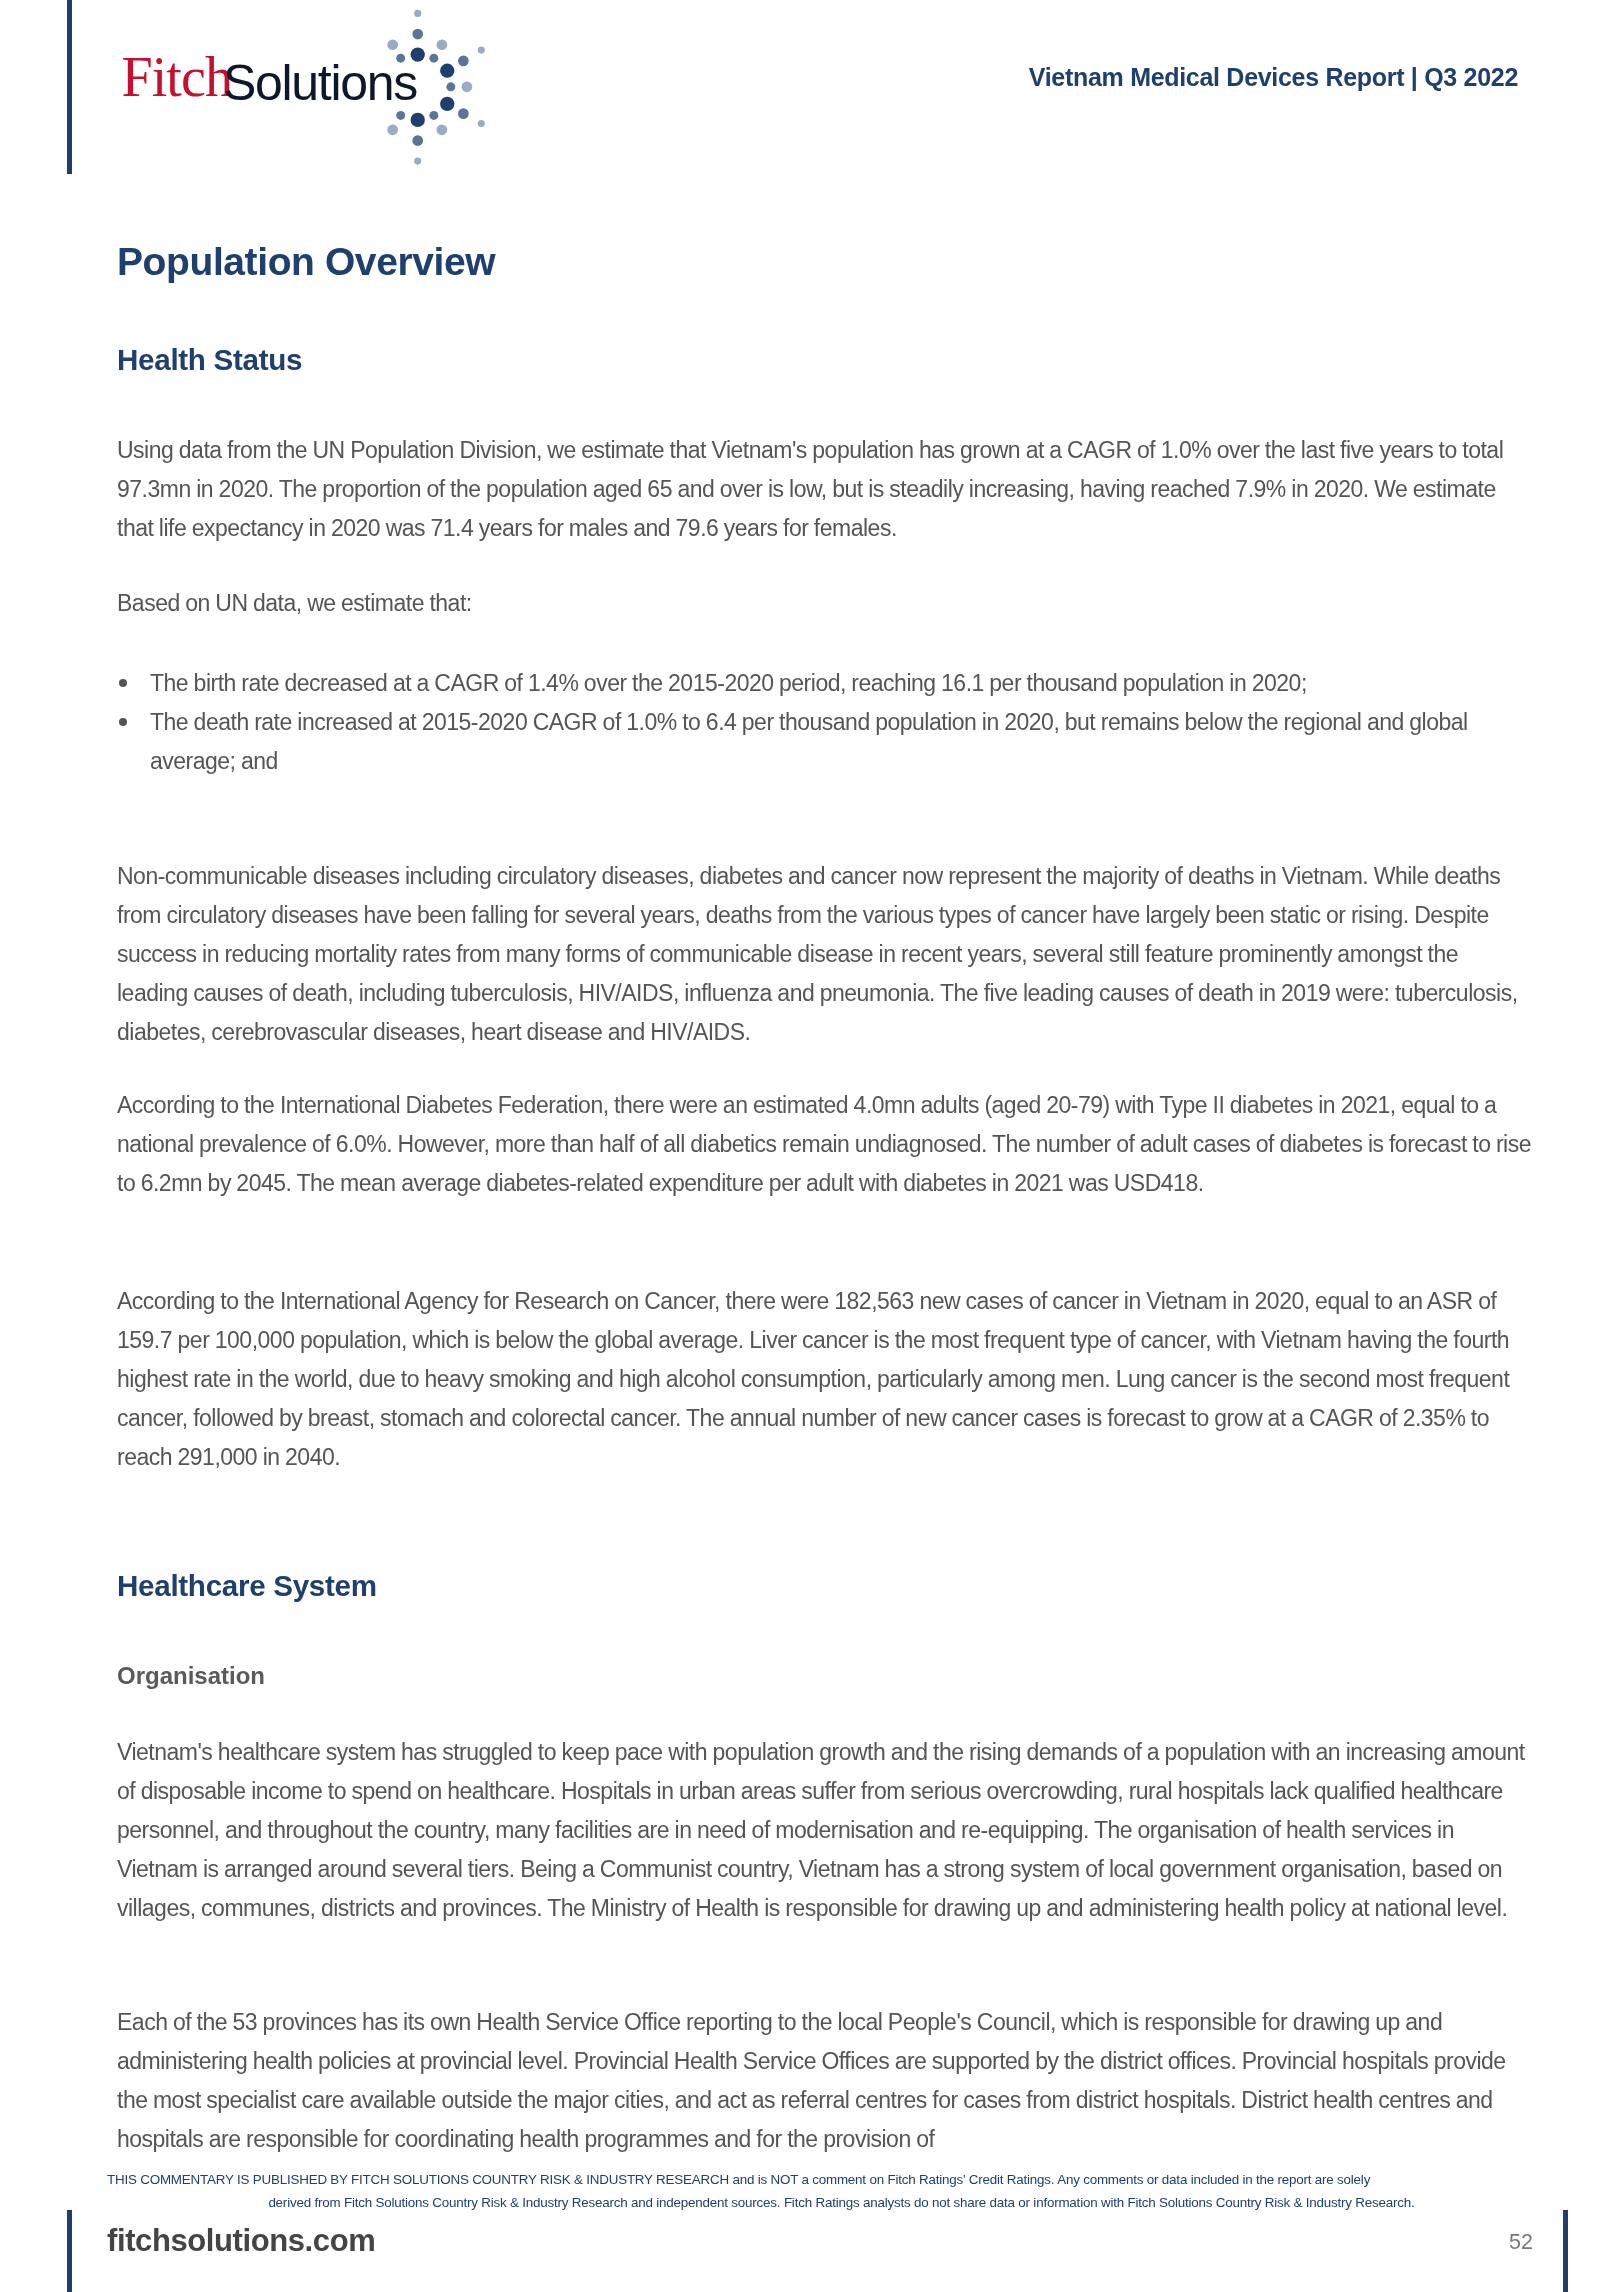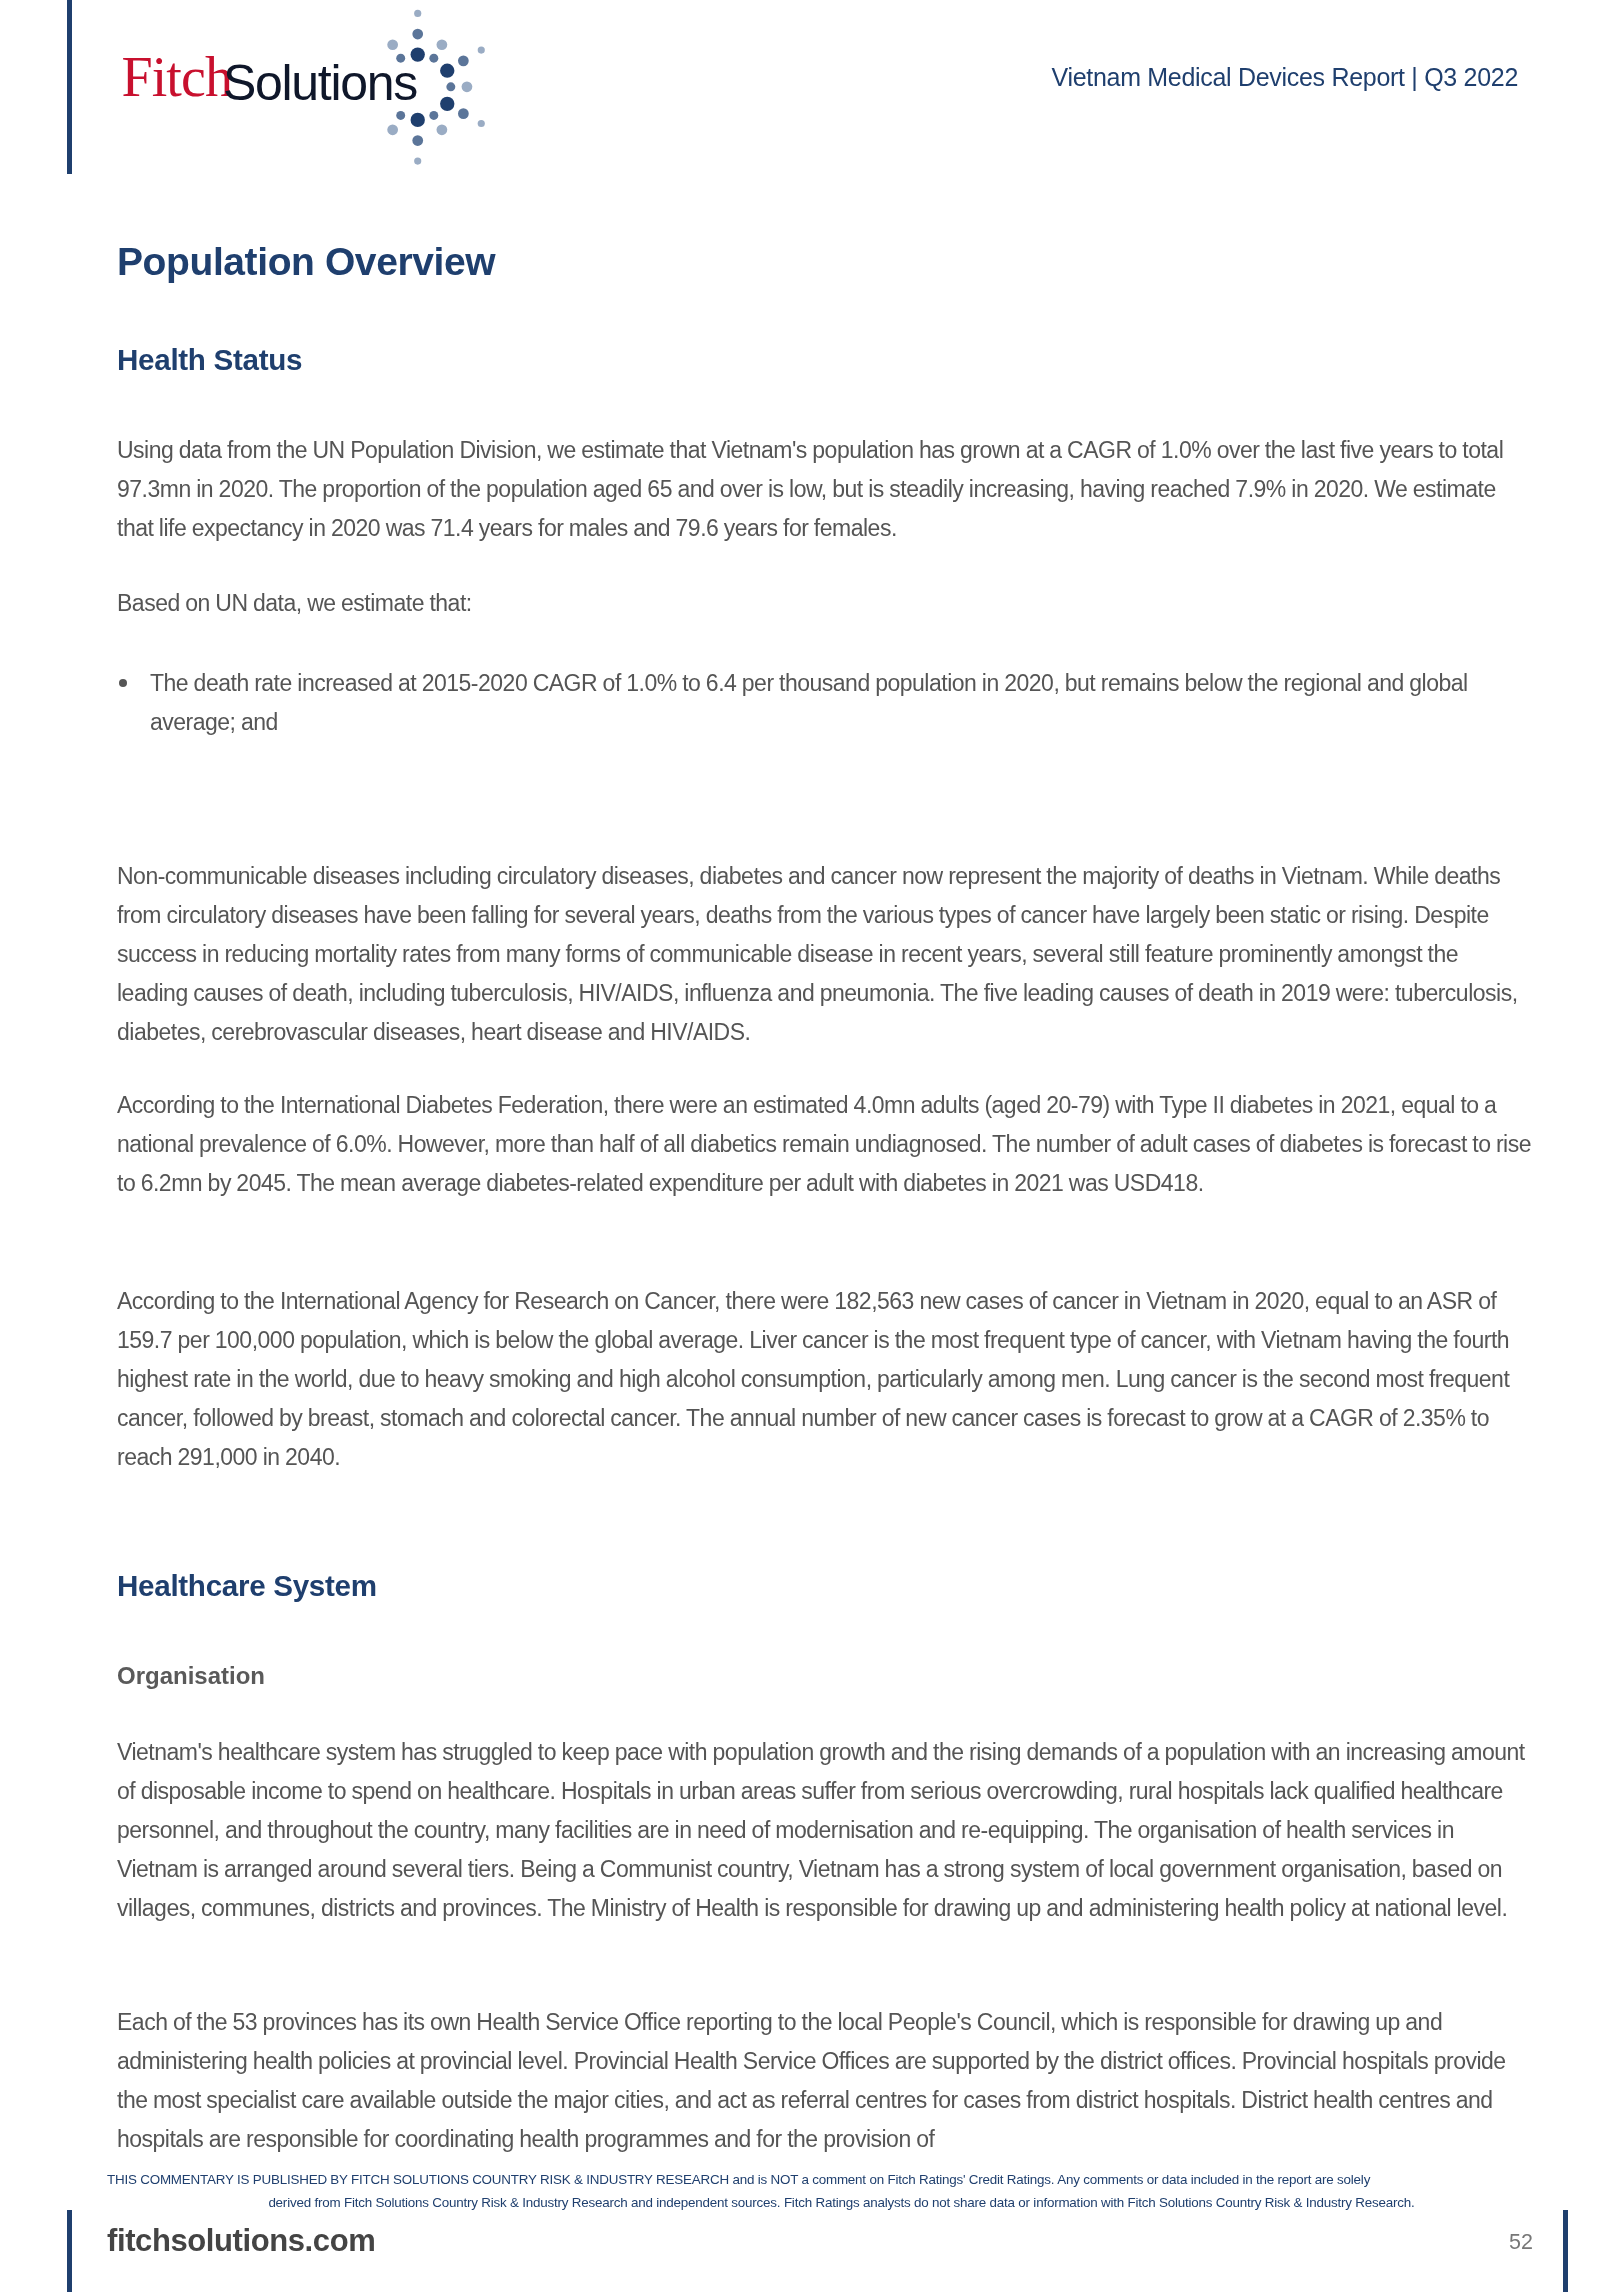--- a/index.html
+++ b/index.html
@@ -2,21 +2,21 @@
 <html style="font-size:14.3px"><head>
 <meta charset="utf-8">
 <style>
   html, body { margin: 0; padding: 0; background: #ffffff; }
   body { width: 1621px; height: 2293px; position: relative; overflow: hidden; font-family: "Liberation Sans", sans-serif; }
   .vbar { position: absolute; background: #1f3f6e; width: 4.5px; }
   .logo { position: absolute; left: 116px; top: 18px; width: 394px; height: 152px; }
   .logo-fitch { position: absolute; left: 5.4px; top: 31px; font-family: "Liberation Serif", serif; font-size: 56px; color: #c8102e; letter-spacing: -0.9px; line-height: 1; }
   .logo-solutions { position: absolute; left: 107px; top: 39px; font-family: "Liberation Sans", sans-serif; font-size: 50px; color: #0f172a; letter-spacing: -1.3px; line-height: 1.05; }
   .logo-dots { position: absolute; left: 0; top: -18px; }
-  .report-title { position: absolute; right: 103px; top: 63px; font-size: 25px; font-weight: normal; color: #1f3f6e; letter-spacing: -0.3px; }
+  .report-title { position: absolute; right: 103px; top: 63px; font-size: 25px; font-weight: bold; color: #1f3f6e; letter-spacing: -0.3px; }
   .h1 { position: absolute; left: 117px; top: 240px; font-size: 39px; font-weight: bold; color: #1f3f6e; letter-spacing: -0.4px; margin: 0; }
   .h2 { position: absolute; left: 117px; font-size: 29.6px; font-weight: bold; color: #1f3f6e; letter-spacing: -0.3px; margin: 0; }
   .h3 { position: absolute; left: 117px; font-size: 24px; font-weight: bold; color: #5a5a5a; margin: 0; }
   .para { position: absolute; left: 117px; width: 1415px; font-size: 23px; line-height: 39px; color: #555555; letter-spacing: -0.5px; word-spacing: -0.4px; margin: 0; }
   .bullets { position: absolute; left: 117px; width: 1415px; margin: 0; padding: 0; list-style: none; }
   .bullets li { position: relative; padding-left: 33px; font-size: 23px; line-height: 39px; color: #555555; letter-spacing: -0.5px; word-spacing: -0.4px; }
   .bullets li .dot { position: absolute; left: 1.8px; top: 15px; width: 8px; height: 8px; border-radius: 50%; background: #555555; }
   .disclaimer { position: absolute; left: 107px; width: 1469px; font-size: 13.4px; line-height: 22.4px; color: #1f3f6e; letter-spacing: -0.2px; }
   .site { position: absolute; left: 107px; top: 2223px; font-size: 31px; font-weight: bold; color: #444444; letter-spacing: -0.4px; }
   .pagenum { position: absolute; left: 1509px; top: 2230px; font-size: 21.5px; color: #777777; }
@@ -67,20 +67,21 @@
 
 <h1 class="h1">Population Overview</h1>
 
 <h2 class="h2" style="top:343px;">Health Status</h2>
 
 <p class="para" style="top:431px;">Using data from the UN Population Division, we estimate that Vietnam's population has grown at a CAGR of 1.0% over the last five years to total 97.3mn in 2020. The proportion of the population aged 65 and over is low, but is steadily increasing, having reached 7.9% in 2020. We estimate that life expectancy in 2020 was 71.4 years for males and 79.6 years for females.</p>
 
 <p class="para" style="top:584px;">Based on UN data, we estimate that:</p>
 
 <ul class="bullets" style="top:664px;">
+  <li><span class="dot"></span><span>The birth rate decreased at a CAGR of 1.4% over the 2015-2020 period, reaching 16.1 per thousand population in 2020;</span></li>
   <li><span class="dot"></span><span>The death rate increased at 2015-2020 CAGR of 1.0% to 6.4 per thousand population in 2020, but remains below the regional and global average; and</span></li>
 </ul>
 
 <p class="para" style="top:857px;">Non-communicable diseases including circulatory diseases, diabetes and cancer now represent the majority of deaths in Vietnam. While deaths from circulatory diseases have been falling for several years, deaths from the various types of cancer have largely been static or rising. Despite success in reducing mortality rates from many forms of communicable disease in recent years, several still feature prominently amongst the leading causes of death, including tuberculosis, HIV/AIDS, influenza and pneumonia. The five leading causes of death in 2019 were: tuberculosis, diabetes, cerebrovascular diseases, heart disease and HIV/AIDS.</p>
 
 <p class="para" style="top:1086px;">According to the International Diabetes Federation, there were an estimated 4.0mn adults (aged 20-79) with Type II diabetes in 2021, equal to a national prevalence of 6.0%. However, more than half of all diabetics remain undiagnosed. The number of adult cases of diabetes is forecast to rise to 6.2mn by 2045. The mean average diabetes-related expenditure per adult with diabetes in 2021 was USD418.</p>
 
 <p class="para" style="top:1282px;">According to the International Agency for Research on Cancer, there were 182,563 new cases of cancer in Vietnam in 2020, equal to an ASR of 159.7 per 100,000 population, which is below the global average. Liver cancer is the most frequent type of cancer, with Vietnam having the fourth highest rate in the world, due to heavy smoking and high alcohol consumption, particularly among men. Lung cancer is the second most frequent cancer, followed by breast, stomach and colorectal cancer. The annual number of new cancer cases is forecast to grow at a CAGR of 2.35% to reach 291,000 in 2040.</p>
 
 <h2 class="h2" style="top:1569px;">Healthcare System</h2>

